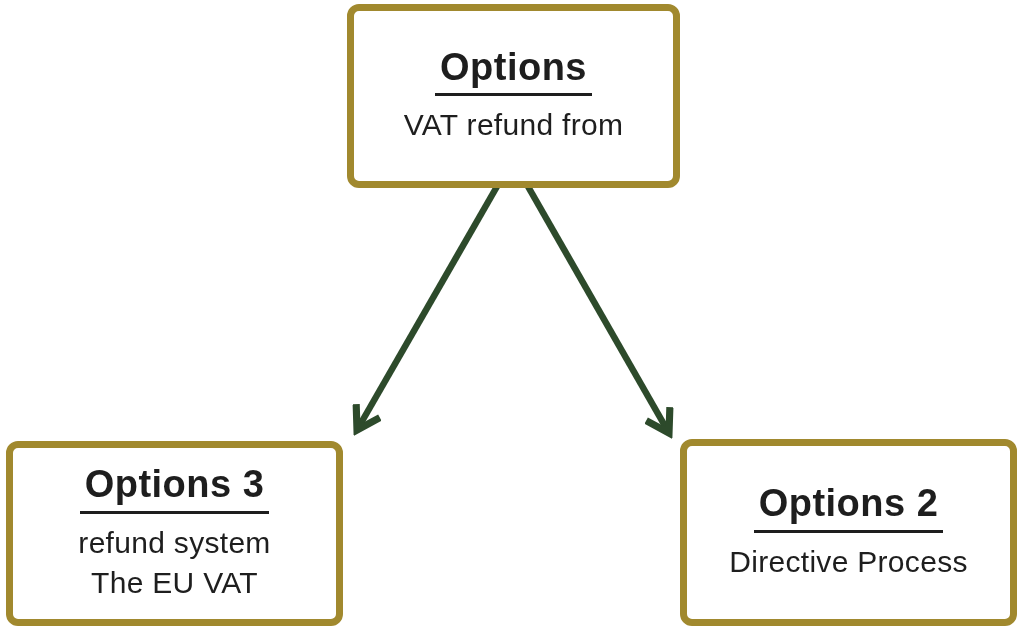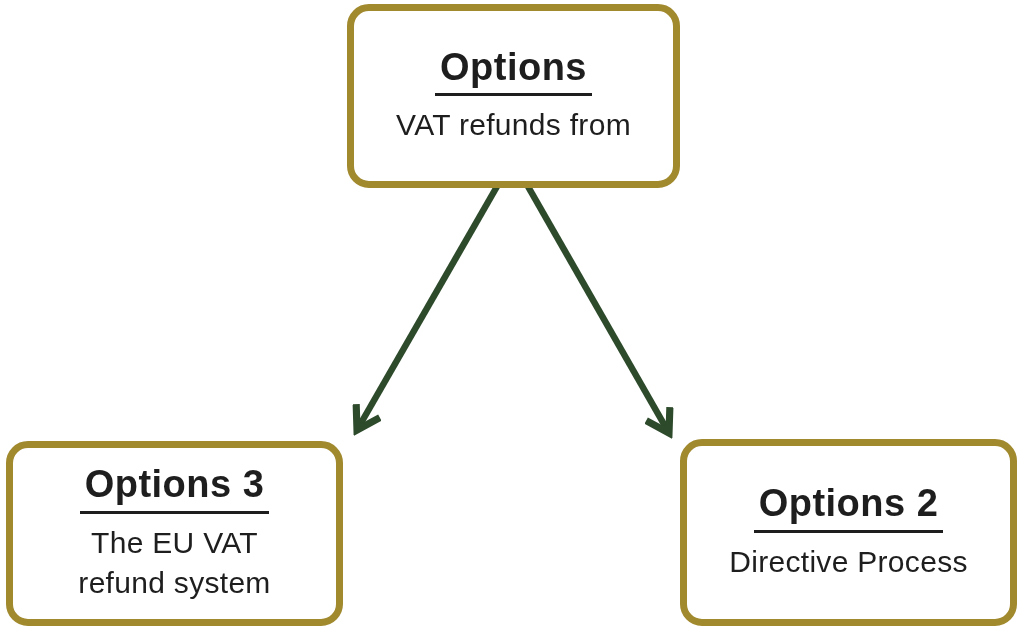--- a/index.html
+++ b/index.html
@@ -21,21 +21,21 @@
   }
   .arrow-layer {
     position: absolute;
     left: 0; top: 0;
     width: 1024px; height: 632px;
   }
   .node {
     position: absolute;
     background: var(--boxbg);
     border: 7px solid var(--gold);
-    border-radius: 22px;
+    border-radius: 12px;
     display: flex;
     flex-direction: column;
     align-items: center;
     justify-content: center;
     text-align: center;
     color: var(--ink);
   }
   .node-root  { left: 347px; top: 4px;   width: 333px; height: 184px; }
   .node-opt1  { left: 6px;   top: 441px; width: 337px; height: 185px; }
   .node-opt2  { left: 680px; top: 439px; width: 337px; height: 187px; text-align: center; }
@@ -66,27 +66,27 @@
       <marker id="chevron" markerWidth="5" markerHeight="5" refX="4" refY="2.5" orient="auto" markerUnits="strokeWidth">
         <polyline points="0.6,0.4 4,2.5 0.6,4.6" fill="none" stroke-width="1.1" stroke="#2D4A2B"></polyline>
       </marker>
     </defs>
     <line x1="499" y1="183" x2="357" y2="430" stroke-width="6.5" marker-end="url(#chevron)" stroke="#2D4A2B"></line>
     <line x1="526" y1="183" x2="669" y2="433" stroke-width="6.5" marker-end="url(#chevron)" stroke="#2D4A2B"></line>
   </svg>
 
   <div class="node node-root">
     <span class="node-title">Options</span>
-    <span class="node-line">VAT refunds from</span>
+    <span class="node-line">VAT refund from</span>
   </div>
 
   <div class="node node-opt1">
     <span class="node-title">Options 3</span>
+    <span class="node-line">refund system</span>
     <span class="node-line">The EU VAT</span>
-    <span class="node-line">refund system</span>
   </div>
 
   <div class="node node-opt2">
     <span class="node-title">Options 2</span>
     <span class="node-line">Directive Process</span>
   </div>
 
 </div>
 
 </body></html>

